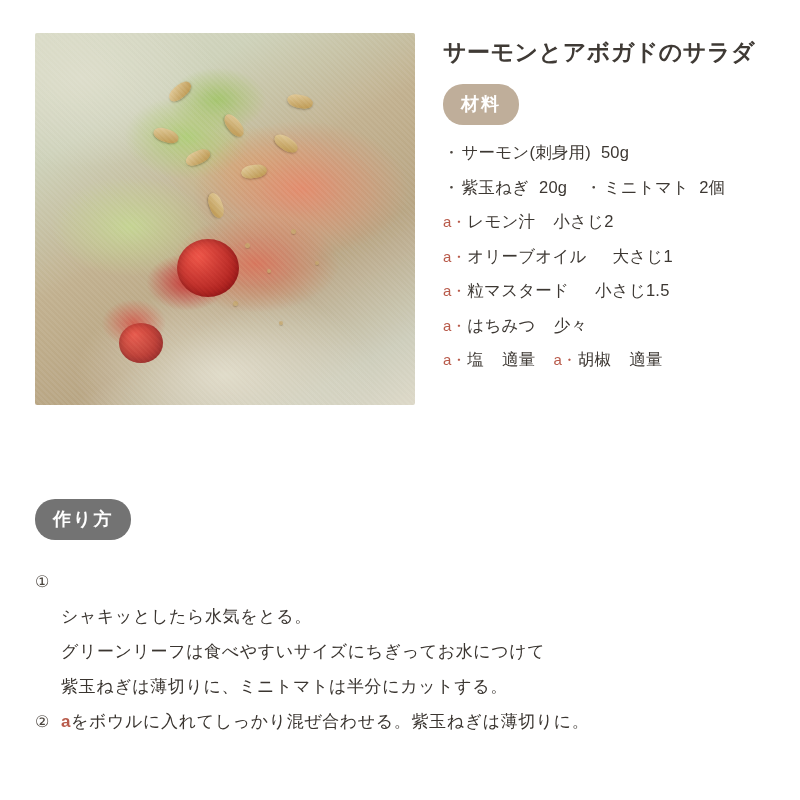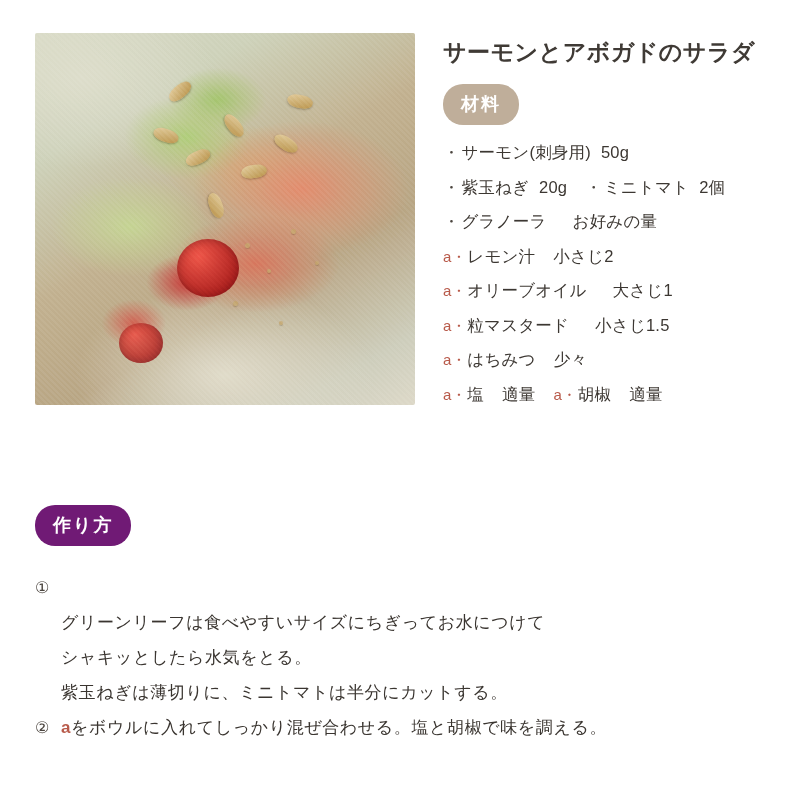--- a/index.html
+++ b/index.html
@@ -94,21 +94,21 @@
     background: #bfae9a;
     color: #ffffff;
     font-size: 18px;
     font-weight: bold;
     letter-spacing: 2px;
     padding: 8px 18px 9px 18px;
     margin-bottom: 10px;
     border-radius: 20px;
   }
   .section-tag.maker {
-    background: #701a75;
+    background: #737373;
     margin-left: 0;
   }
 
   ul.ing-list { list-style: none; }
   ul.ing-list li {
     font-size: 16.5px;
     line-height: 1.0;
     padding: 9px 0;
     color: #3c3732;
     white-space: nowrap;
@@ -186,23 +186,20 @@
       <div class="recipe-title">サーモンとアボガドのサラダ</div>
       <div class="section-tag">材料</div>
       <ul class="ing-list">
         <li>
           <span class="marker">・</span><span class="ing-name">サーモン(刺身用)</span><span class="gap-s"></span><span class="ing-amt">50g</span>
         </li>
         <li>
           <span class="marker">・</span><span class="ing-name">紫玉ねぎ</span><span class="gap-s"></span><span class="ing-amt">20g</span><span class="gap-m"></span><span class="marker">・</span><span class="ing-name">ミニトマト</span><span class="gap-s"></span><span class="ing-amt">2個</span>
         </li>
         <li>
-          <span class="marker">・</span><span class="ing-name">グラノーラ</span><span class="gap-l"></span><span class="ing-amt">お好みの量</span>
-        </li>
-        <li>
           <span class="a-mark">a・</span><span class="ing-name">レモン汁</span><span class="gap-m"></span><span class="ing-amt">小さじ2</span>
         </li>
         <li>
           <span class="a-mark">a・</span><span class="ing-name">オリーブオイル</span><span class="gap-l"></span><span class="ing-amt">大さじ1</span>
         </li>
         <li>
           <span class="a-mark">a・</span><span class="ing-name">粒マスタード</span><span class="gap-l"></span><span class="ing-amt">小さじ1.5</span>
         </li>
         <li>
           <span class="a-mark">a・</span><span class="ing-name">はちみつ</span><span class="gap-m"></span><span class="ing-amt">少々</span>
@@ -217,31 +214,31 @@
   <div class="steps">
     <div class="steps-tag-row">
       <span class="section-tag maker">作り方</span>
     </div>
     <ul class="step-list">
       <li class="step">
         <span class="step-num">①</span>
       </li>
       <li class="step">
         <span class="step-num"></span>
+        <span class="step-text">シャキッとしたら水気をとる。</span>
+      </li>
+      <li class="step">
+        <span class="step-num"></span>
         <span class="step-text">グリーンリーフは食べやすいサイズにちぎってお水につけて</span>
-      </li>
-      <li class="step">
-        <span class="step-num"></span>
-        <span class="step-text">シャキッとしたら水気をとる。</span>
       </li>
       <li class="step">
         <span class="step-num"></span>
         <span class="step-text">紫玉ねぎは薄切りに、ミニトマトは半分にカットする。</span>
       </li>
       <li class="step">
         <span class="step-num">②</span>
-        <span class="step-text"><span class="hl-a">a</span><span>をボウルに入れてしっかり混ぜ合わせる。塩と胡椒で味を調える。</span></span>
+        <span class="step-text"><span class="hl-a">a</span><span>をボウルに入れてしっかり混ぜ合わせる。紫玉ねぎは薄切りに。</span></span>
       </li>
 
     </ul>
   </div>
 
 </div>
 
 </body></html>

